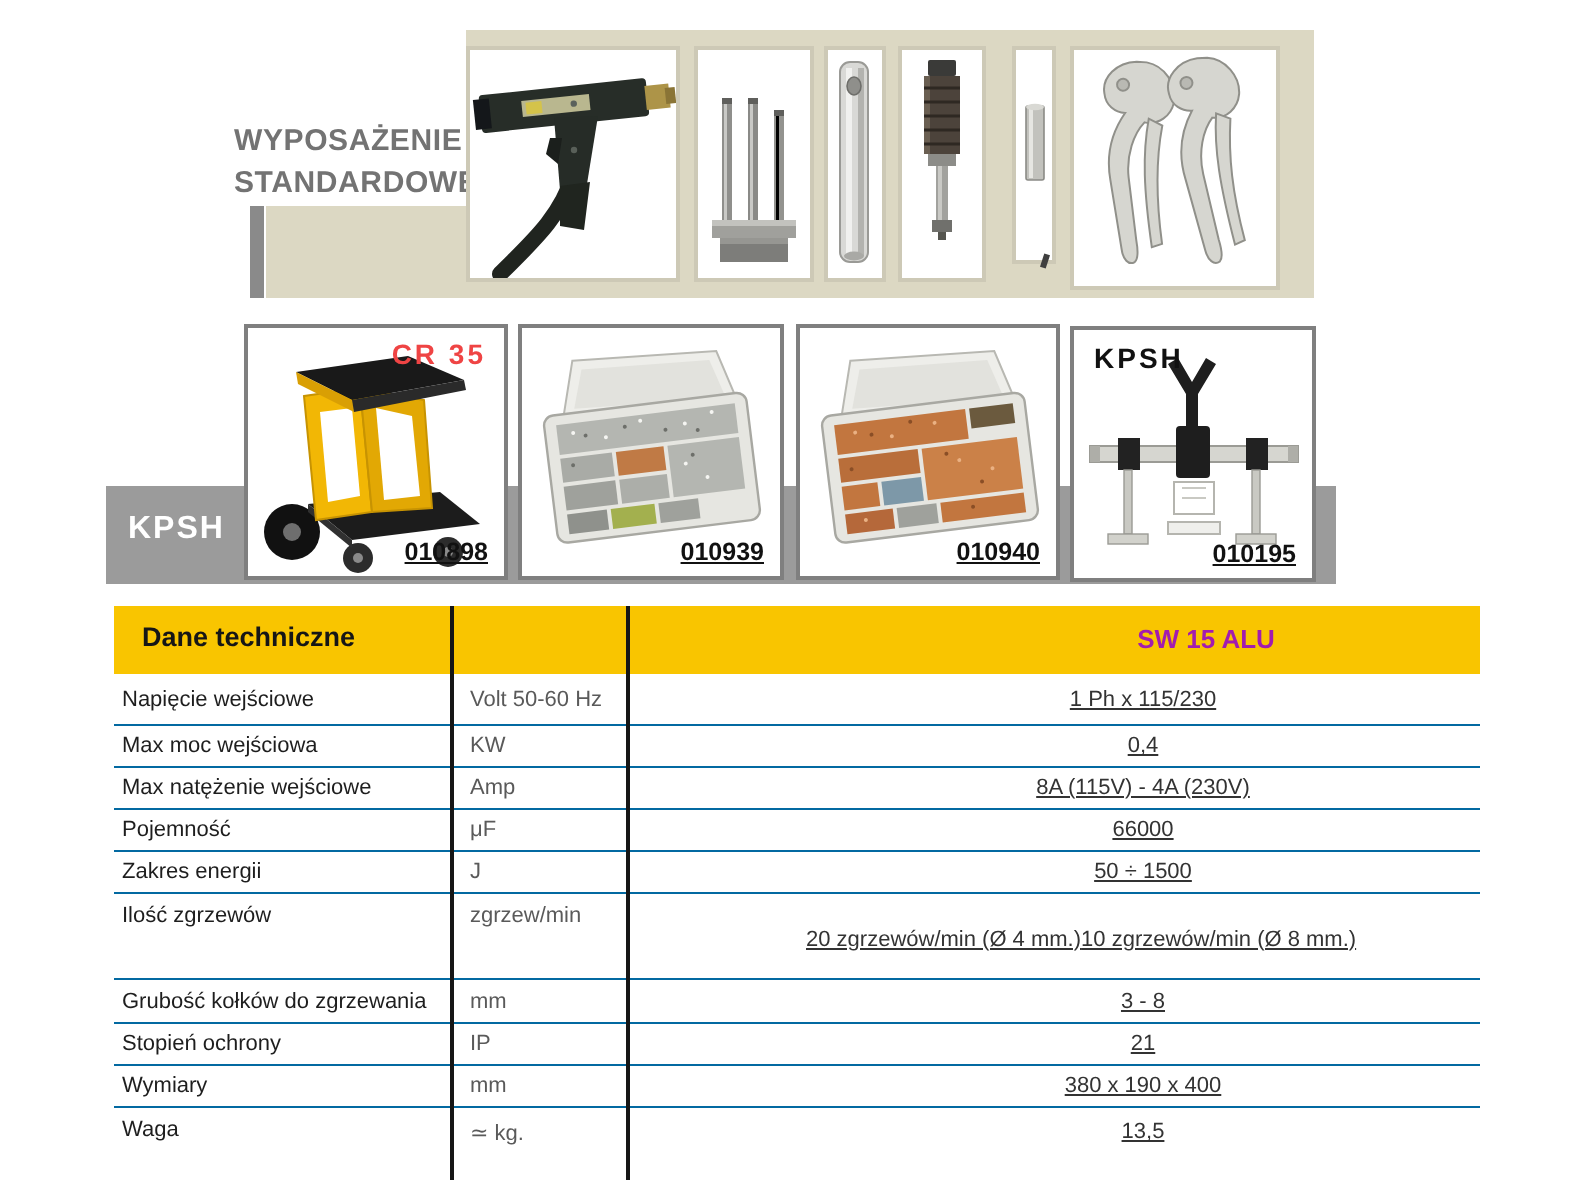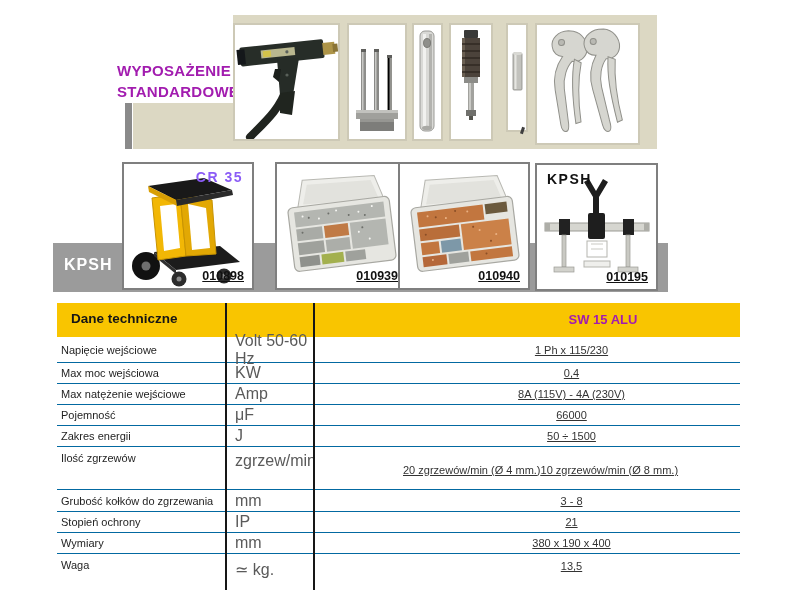--- a/index.html
+++ b/index.html
@@ -4,21 +4,21 @@
 <style>
   * { margin:0; padding:0; box-sizing:border-box; }
   html,body { background:#fff; }
   #canvas {
     position:relative; width:795px; height:600px; background:#ffffff;
     font-family:"Liberation Sans", sans-serif; color:#1e1e1e; overflow:hidden;
   }
   
   .std-label {
     position:absolute; left:117px; top:60px; width:130px;
-    font-size:15px; font-weight:bold; line-height:21px; letter-spacing:.3px; color:#a21caf;
+    font-size:15px; font-weight:bold; line-height:21px; letter-spacing:.3px; color:#737373;
   }
   .gray-bar-vert { position:absolute; left:125px; top:103px; width:7px; height:46px; background:#8a8a8a; }
   .beige-band-left { position:absolute; left:133px; top:103px; width:524px; height:46px; background:#dcd8c3; }
   .beige-backdrop { position:absolute; left:233px; top:15px; width:424px; height:134px; background:#dcd8c3; }
   .prod-box {
     position:absolute; top:23px; height:118px; background:#ffffff;
     border:2px solid #cdc9b6;
   }
   .prod-box svg { position:absolute; left:0; top:0; }
   #box-gun     { left:233px; width:107px; }
@@ -33,42 +33,42 @@
   .opcja-band { position:absolute; left:53px; top:243px; width:615px; height:49px; background:#9b9b9b; }
   .opcja-label {
     position:absolute; left:64px; top:256px; color:#ffffff;
     font-size:16px; font-weight:bold; letter-spacing:1px;
   }
   .opt-box {
     position:absolute; top:162px; height:128px; background:#ffffff;
     border:2px solid #7f7f7f;
   }
   #opt-cr35  { left:122px; width:132px; }
-  #opt-b939  { left:275px; width:133px; }
+  #opt-b939  { left:259px; width:133px; }
   #opt-b940  { left:398px; width:132px; }
   #opt-kpsh  { left:535px; top:163px; width:123px; }
-  .opt-title-right { position:absolute; top:5px; right:9px; font-size:14px; font-weight:bold; letter-spacing:1.5px; color:#8b5cf6; }
+  .opt-title-right { position:absolute; top:5px; right:9px; font-size:14px; font-weight:bold; letter-spacing:1.5px; color:#ef4444; }
   .opt-title-left  { position:absolute; top:6px; left:10px; font-size:14px; font-weight:bold; letter-spacing:1.5px; color:#111; }
   .opt-code { position:absolute; bottom:5px; right:8px; font-size:12.5px; font-weight:bold; color:#111;text-decoration:underline; }
   .opt-box svg { position:absolute; left:0; top:0; }
 
   
   .spec-table { position:absolute; left:57px; top:303px; width:683px; height:287px; }
   .thead {
     position:absolute; left:0; top:0; width:683px; height:34px; background:#f9c500;
     display:flex; align-items:center;
   }
   .th-title { position:absolute; left:14px; top:8px; font-size:13.5px; font-weight:bold; color:#161616; }
   .th-product { position:absolute; left:256px; top:9px; width:427px; padding-left:153px; text-align:center;
                 font-size:13px; font-weight:bold; color:#a21caf; }
   .tbody { position:absolute; left:0; top:34px; width:683px; }
   .trow { display:flex; border-bottom:1px solid #0369a1; }
   .trow.last { border-bottom:none; }
   .c1 { width:168px; padding-left:4px; font-size:11px; color:#1e1e1e; display:flex; align-items:center; }
-  .c2 { width:88px; padding-left:10px; font-size:16px; color:#5a5a5a; display:flex; align-items:center; }
+  .c2 { width:88px; padding-left:10px; font-size:11px; color:#5a5a5a; display:flex; align-items:center; }
   .c3 { width:427px; padding-left:90px; font-size:11px; color:#333; display:flex; align-items:center; justify-content:center;text-decoration:underline; }
   .trow.tall .c1, .trow.tall .c2 { align-items:flex-start; padding-top:5px; }
   .trow.tall .c3 { flex-direction:row; justify-content:flex-start; padding-top:4px; line-height:19px; }
   .vline { position:absolute; top:0; width:2px; height:287px; background:#161616; }
   .vline1 { left:168px; }
   .vline2 { left:256px; }
 </style>
 </head>
 <body>
 

